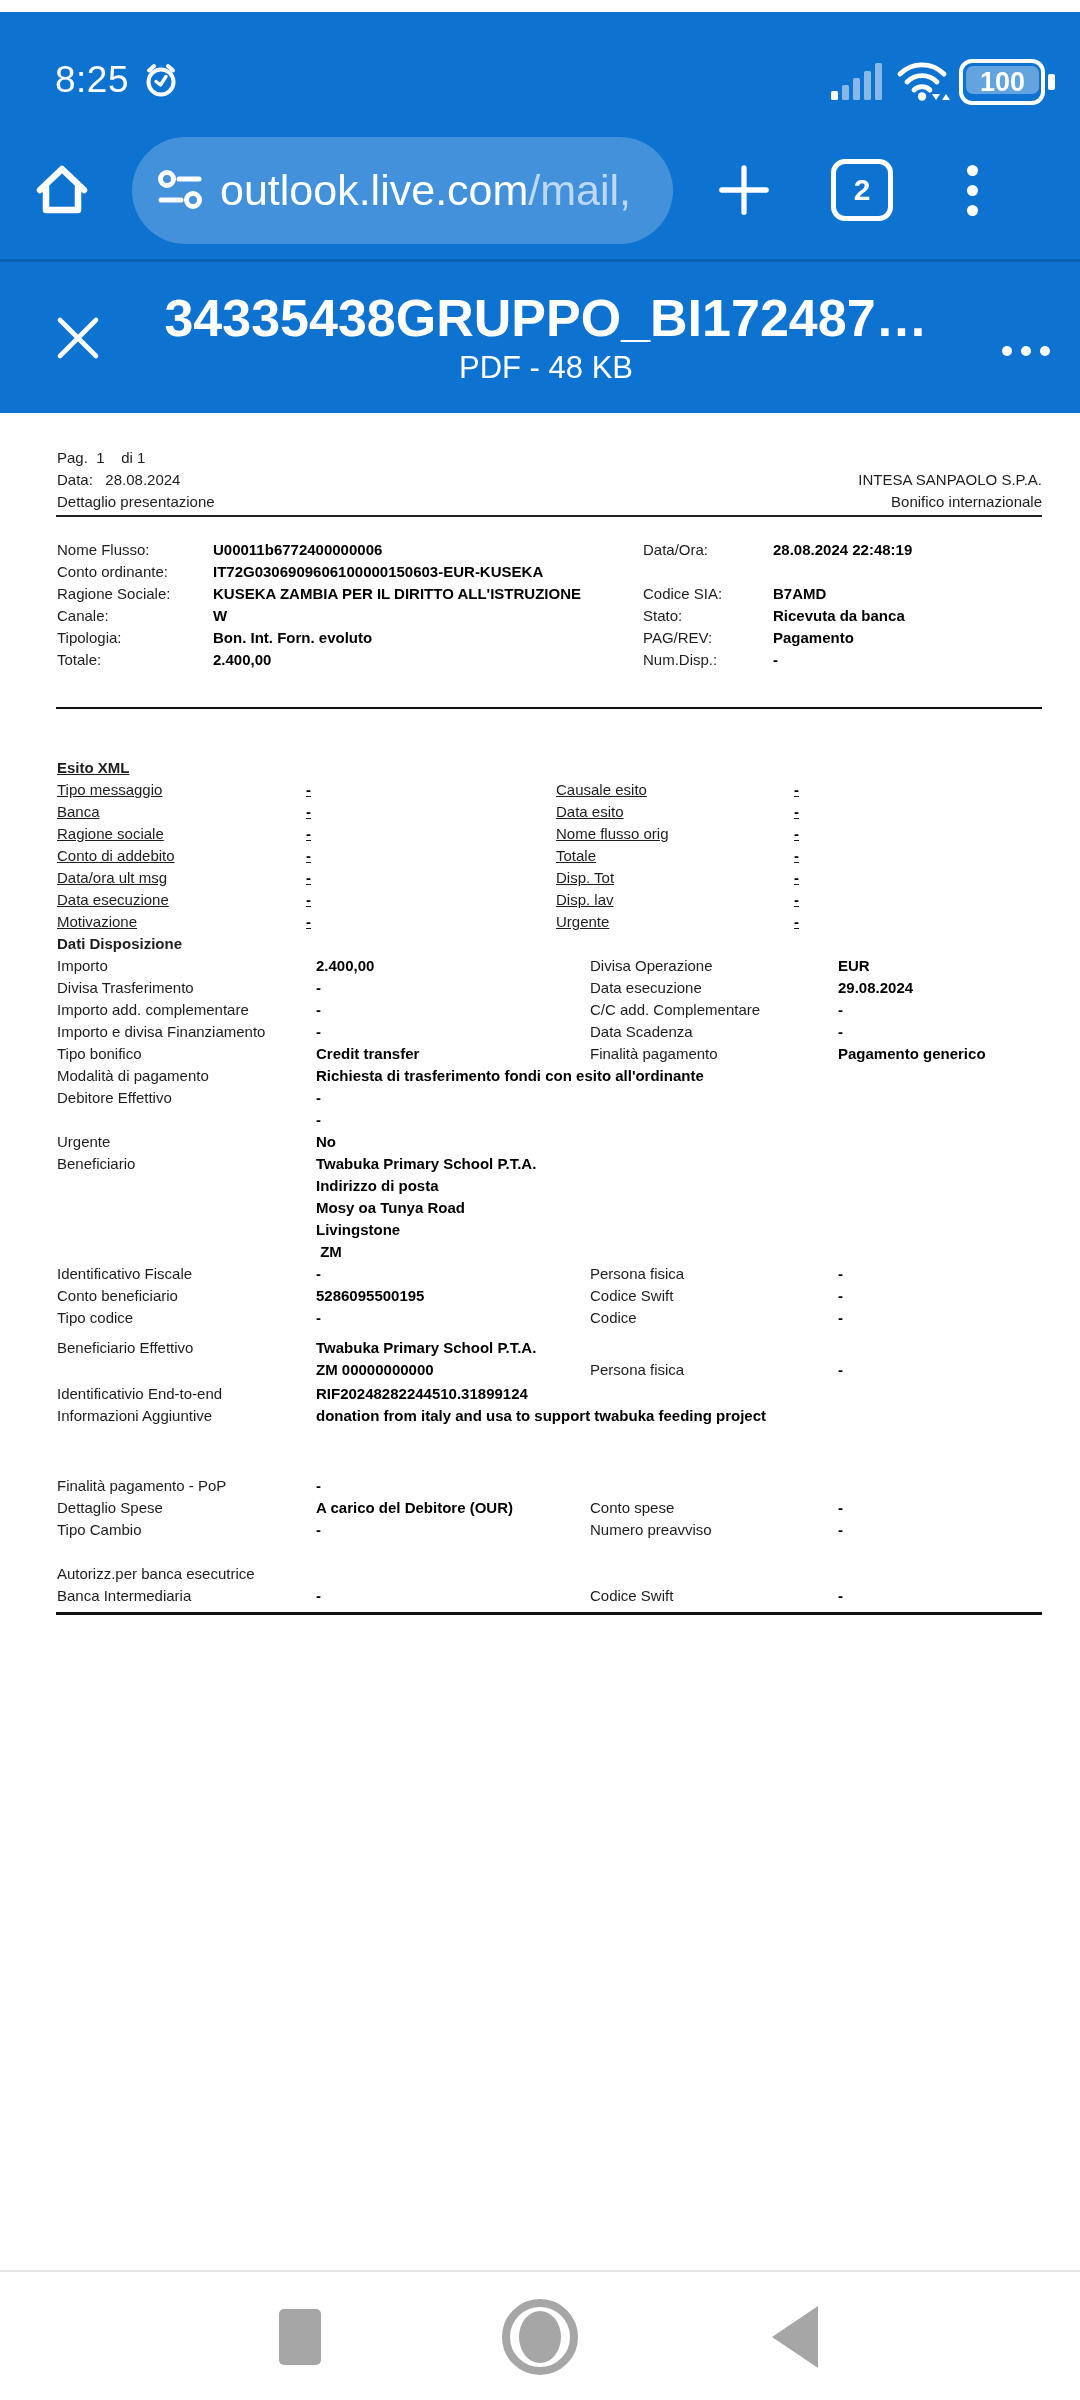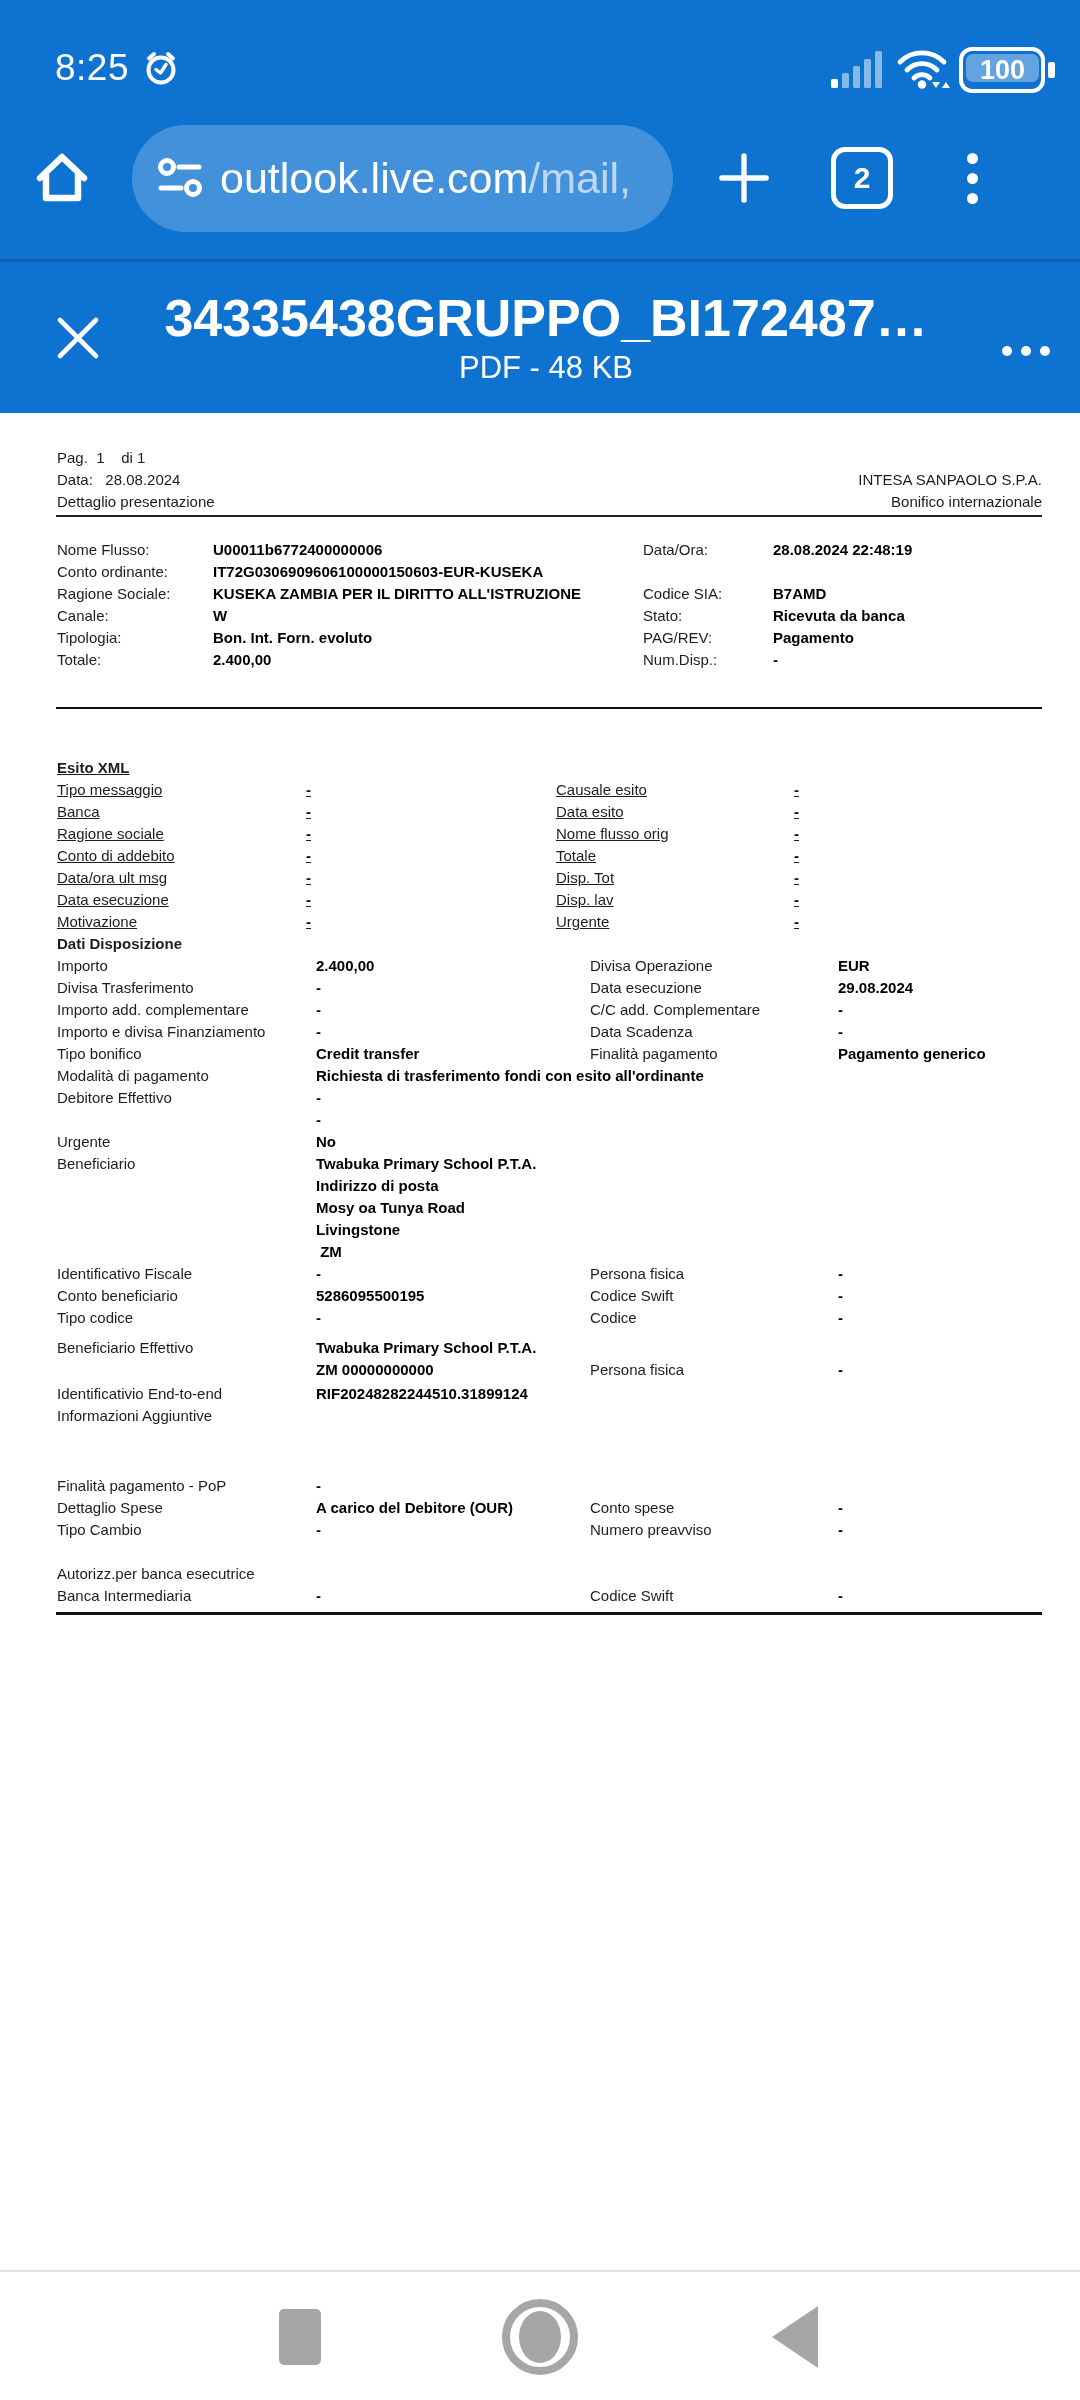--- a/index.html
+++ b/index.html
@@ -1,21 +1,21 @@
 <!DOCTYPE html>
 <html style="--blue: #0e72d0; --pill: rgba(255,255,255,0.22); --urlsec: rgba(255,255,255,0.65); --doctext: #1d1d1d; --navgray: #a6a6a6; --navdiv: #e4e4e4;"><head>
 <meta charset="utf-8">
 <style>
   html,body{margin:0;padding:0;}
   body{width:1080px;height:2400px;position:relative;overflow:hidden;background:#fff;
        font-family:"Liberation Sans", sans-serif;}
   .abs{position:absolute;}
 
   
-  #chrome{left:0;top:0;width:1080px;height:259px;background:var(--blue,#0e72d0);}
+  #chrome{left:0;top:12px;width:1080px;height:259px;background:var(--blue,#0e72d0);}
   #statusbar{left:0;top:36px;width:1080px;height:64px;display:flex;align-items:center;color:#fff;}
   #time{margin-left:55px;font-size:37px;font-weight:500;letter-spacing:.5px;line-height:64px;}
   #alarm{margin-left:12px;width:40px;height:40px;}
   #status-right{margin-left:auto;margin-right:25px;display:flex;align-items:center;gap:8px;}
 
   #urlrow{left:0;top:118px;width:1080px;height:120px;display:flex;align-items:center;}
   #home-btn{margin-left:30px;width:64px;height:64px;}
   #pill{margin-left:38px;width:541px;height:107px;border-radius:54px;background:var(--pill,rgba(255,255,255,.22));
         display:flex;align-items:center;padding-left:24px;box-sizing:border-box;overflow:hidden;white-space:nowrap;}
   #url-text{margin-left:16px;font-size:43px;color:#fff;}
@@ -361,20 +361,21 @@
         <span class="val">-</span>
       </div>
       <div class="drow g-dati" style="margin-top: 2px;">
         <span class="lab">Identificativio End-to-end</span>
         <span class="val">RIF20248282244510.31899124</span>
         <span class="lab"></span>
         <span class="val"></span>
       </div>
       <div class="drow g-dati">
         <span class="lab">Informazioni Aggiuntive</span>
+        <span class="val" style="grid-column: 2 / 5;">donation from italy and usa to support twabuka feeding project</span>
       </div>
       <div class="drow g-dati" style="margin-top: 48px;">
         <span class="lab">Finalità pagamento - PoP</span>
         <span class="val">-</span>
         <span class="lab"></span>
         <span class="val"></span>
       </div>
       <div class="drow g-dati">
         <span class="lab">Dettaglio Spese</span>
         <span class="val">A carico del Debitore (OUR)</span>

